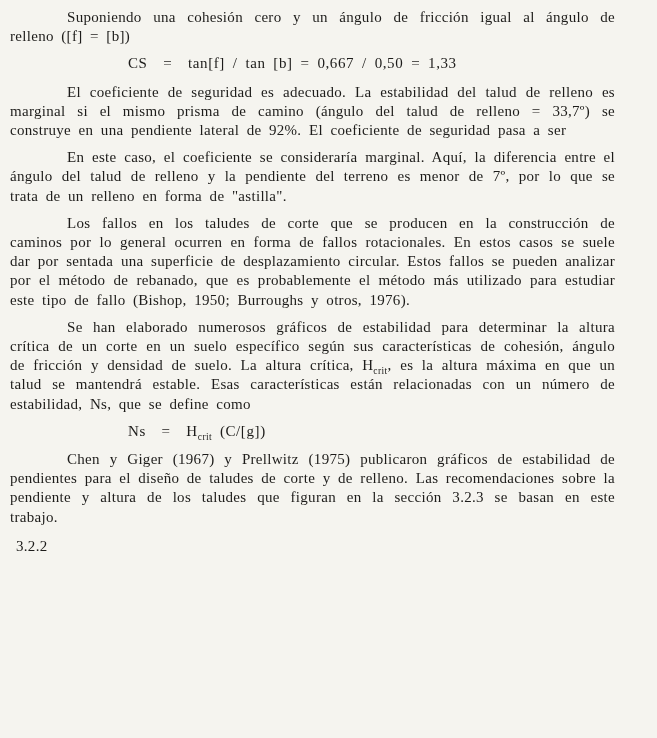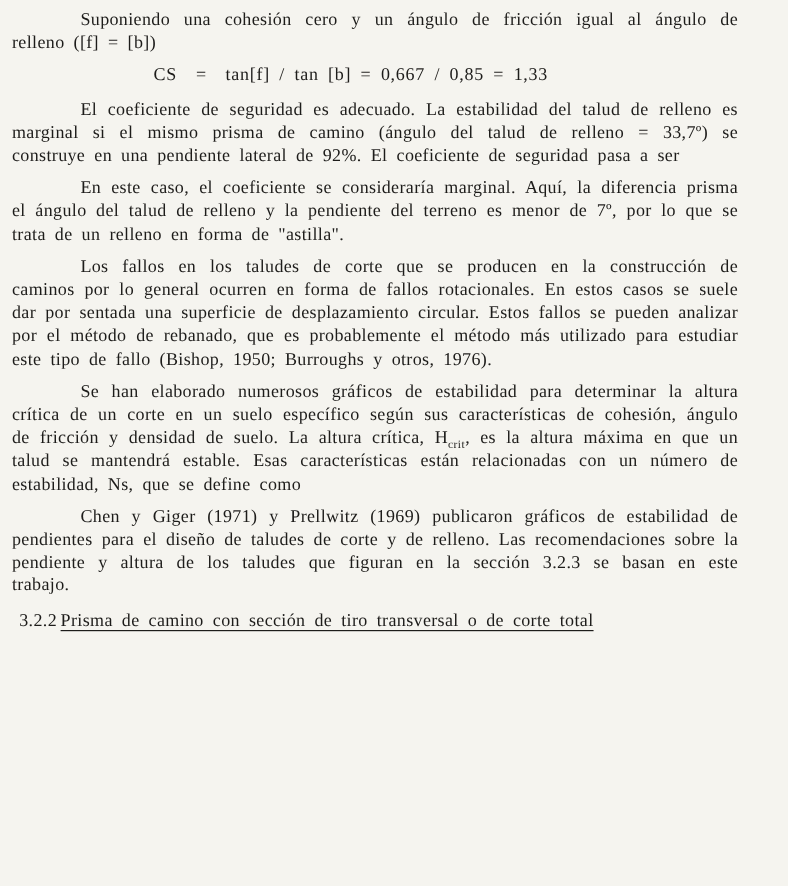--- a/index.html
+++ b/index.html
@@ -39,52 +39,52 @@
   }
   sub.subs {
     font-size: 9.5px;
     letter-spacing: 0.4px;
     line-height: 0;
     margin-top: 48px;
   }
   .section-heading {
     margin: 10px 0 8px 0;
     display: flex;
-    gap: 3px;
+    gap: 29px;
     align-items: baseline;
   }
   .section-heading .num {
     margin-left: 6px;
     flex: 0 0 auto;
   }
   .section-heading .title {
     text-decoration: underline;
     text-underline-offset: 3px;
   }
 </style>
 </head>
 <body>
 
 <div class="page">
 
   <p class="body-para">Suponiendo una cohesión cero y un ángulo de fricción igual al ángulo de relleno ([f] = [b])</p>
 
-  <div class="formula">CS  =  tan[f] / tan [b] = 0,667 / 0,85 = 1,33</div>
+  <div class="formula">CS  =  tan[f] / tan [b] = 0,667 / 0,50 = 1,33</div>
 
   <p class="body-para">El coeficiente de seguridad es adecuado.  La estabilidad del talud de relleno es marginal si el mismo prisma de camino (ángulo del talud de relleno = 33,7º) se construye en una pendiente lateral de 92%.  El coeficiente de seguridad pasa a ser</p>
 
 
-  <p class="body-para">En este caso, el coeficiente se consideraría marginal.  Aquí, la diferencia prisma el ángulo del talud de relleno y la pendiente del terreno es menor de 7º, por lo que se trata de un relleno en forma de "astilla".</p>
+  <p class="body-para">En este caso, el coeficiente se consideraría marginal.  Aquí, la diferencia entre el ángulo del talud de relleno y la pendiente del terreno es menor de 7º, por lo que se trata de un relleno en forma de "astilla".</p>
 
   <p class="body-para">Los fallos en los taludes de corte que se producen en la construcción de caminos por lo general ocurren en forma de fallos rotacionales.  En estos casos se suele dar por sentada una superficie de desplazamiento circular.  Estos fallos se pueden analizar por el método de rebanado, que es probablemente el método más utilizado para estudiar este tipo de fallo (Bishop, 1950; Burroughs y otros, 1976).</p>
 
   <p class="body-para"><span>Se han elaborado numerosos gráficos de estabilidad para determinar la altura crítica de un corte en un suelo específico según sus características de cohesión, ángulo de fricción y densidad de suelo.  La altura crítica, H</span><sub class="subs">crit</sub><span>, es la altura máxima en que un talud se mantendrá estable.  Esas características están relacionadas con un número de estabilidad, Ns, que se define como</span></p>
 
+  <div class="formula"><span>Ns  =  H</span><sub class="subs">crit</sub><span> (C/[g])</span></div>
 
-  <p class="body-para">Chen y Giger (1971) y Prellwitz (1969) publicaron gráficos de estabilidad de pendientes para el diseño de taludes de corte y de relleno.  Las recomendaciones sobre la pendiente y altura de los taludes que figuran en la sección 3.2.3 se basan en este trabajo.</p>
+  <p class="body-para">Chen y Giger (1967) y Prellwitz (1975) publicaron gráficos de estabilidad de pendientes para el diseño de taludes de corte y de relleno.  Las recomendaciones sobre la pendiente y altura de los taludes que figuran en la sección 3.2.3 se basan en este trabajo.</p>
 
   <div class="section-heading">
     <span class="num">3.2.2</span>
-    <span class="title">Prisma de camino con sección de tiro transversal o de corte total</span>
   </div>
 
 
 </div>
 
 </body></html>

